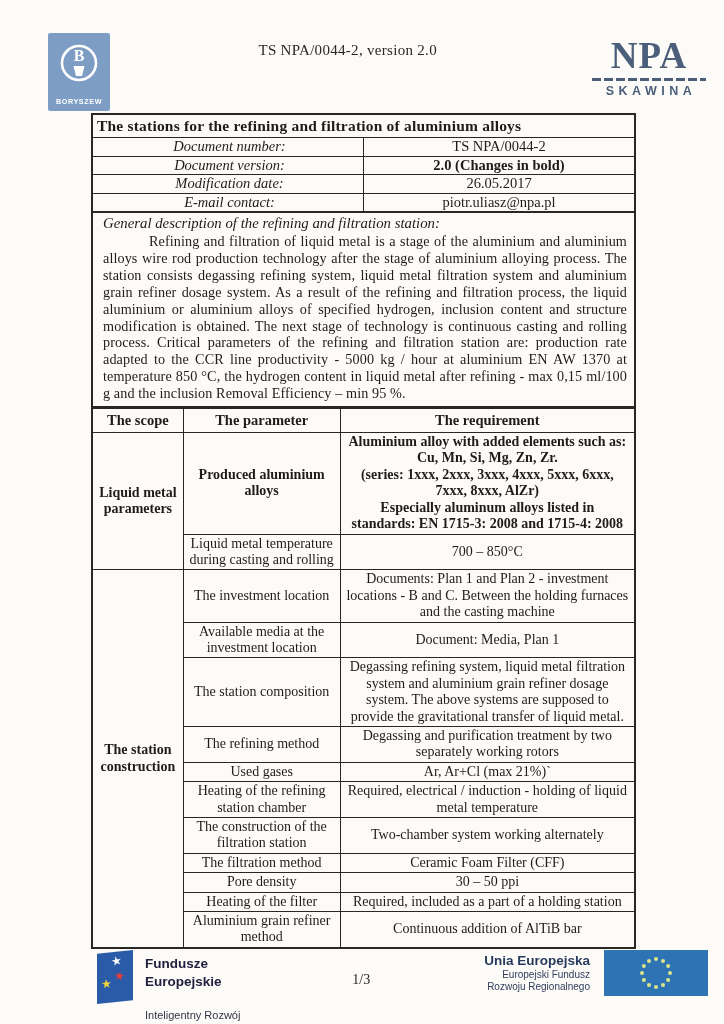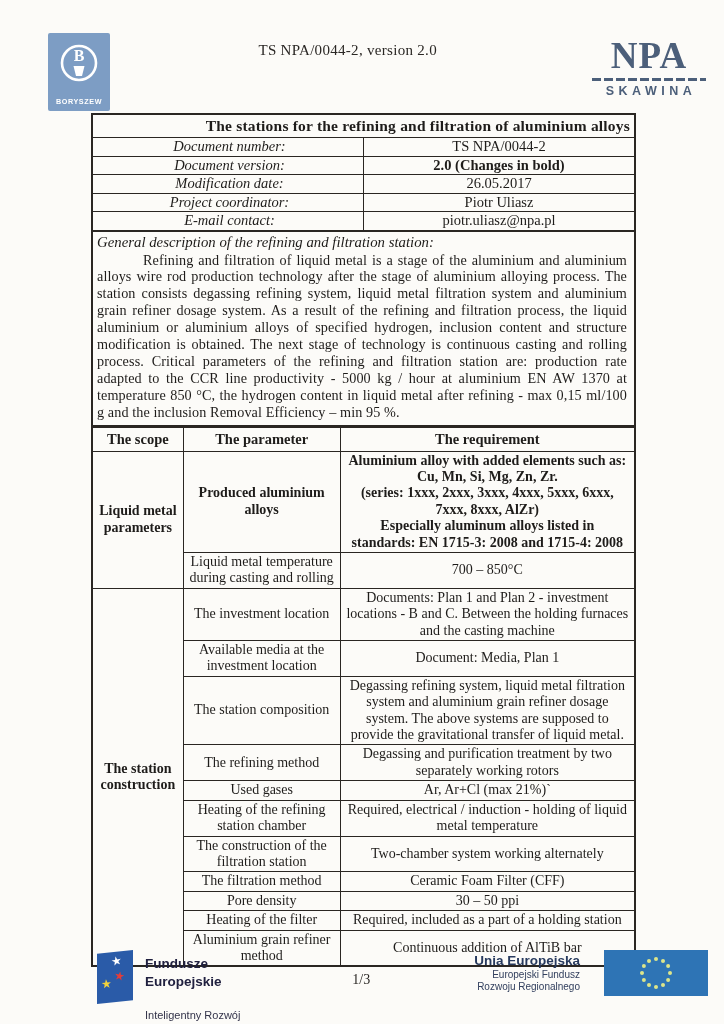--- a/index.html
+++ b/index.html
@@ -54,34 +54,34 @@
   
   .content{position:absolute;left:91px;top:113px;width:545px;}
 
   table{border-collapse:collapse;width:100%;table-layout:fixed;}
   td,th{border:1px solid var(--border);padding:1px 4px;vertical-align:middle;}
   .info-table, .spec-table{border:2px solid var(--border);}
   .bold{font-weight:bold;}
 
   
   .info-table th.doc-title{
-    font-size:15.5px;font-weight:bold;text-align:right;
+    font-size:15.5px;font-weight:bold;text-align:left;
     padding:2px 4px;letter-spacing:0.2px;
   }
   .info-table td{font-size:14.5px;line-height:15.5px;height:15.5px;}
   .info-label{font-style:italic;text-align:center;padding-left:7px;width:49.5%;}
   .info-value{text-align:center;}
 
   
   .description{
     border-left:2px solid var(--border);
     border-right:2px solid var(--border);
     border-bottom:2px solid var(--border);
     margin-top:-1px;
-    padding:2px 7px 4px 4px;
+    padding:2px 7px 4px 10px;
     min-height:182px;
     box-sizing:border-box;
   }
   .desc-heading{font-style:italic;font-size:14.8px;line-height:19px;}
   .desc-body{
     margin:0;font-size:14.2px;line-height:16.9px;
     text-align:justify;text-indent:46px;
     letter-spacing:0.1px;
   }
 
@@ -118,21 +118,21 @@
     font-weight:bold;font-size:13.5px;line-height:18px;
     color:var(--fe-text-navy);white-space:pre-line;
   }
   .fe-subtitle{font-size:11px;color:#33334a;margin-top:18px;}
 
   .page-number{
     position:absolute;left:50%;top:26px;transform:translateX(-54%);
     font-family:"Liberation Serif", serif;font-size:14px;color:#2a2724;
   }
 
-  .eu-logo{position:absolute;right:16px;top:4px;display:flex;gap:24px;align-items:flex-start;}
+  .eu-logo{position:absolute;right:16px;top:4px;display:flex;gap:14px;align-items:flex-start;}
   .eu-text{text-align:right;padding-top:3px;}
   .eu-title{font-weight:bold;font-size:13.5px;line-height:15px;color:var(--eu-text-navy);}
   .eu-subtitle{font-size:10px;line-height:12px;color:#33405e;white-space:pre-line;margin-top:1px;}
   .eu-flag{display:block;}
 </style>
 </head>
 <body>
 
 <div class="page">
 
@@ -167,24 +167,20 @@
             <td class="info-label">Document number:</td>
             <td class="info-value">TS NPA/0044-2</td>
           </tr>
           <tr>
             <td class="info-label">Document version:</td>
             <td class="info-value bold">2.0 (Changes in bold)</td>
           </tr>
           <tr>
             <td class="info-label">Modification date:</td>
             <td class="info-value">26.05.2017</td>
-          </tr>
-          <tr>
-            <td class="info-label">Project coordinator:</td>
-            <td class="info-value">Piotr Uliasz</td>
           </tr>
           <tr>
             <td class="info-label">E-mail contact:</td>
             <td class="info-value">piotr.uliasz@npa.pl</td>
           </tr>
         </tbody>
     </table>
 
     <div class="description">
       <div class="desc-heading">General description of the refining and filtration station:</div>

